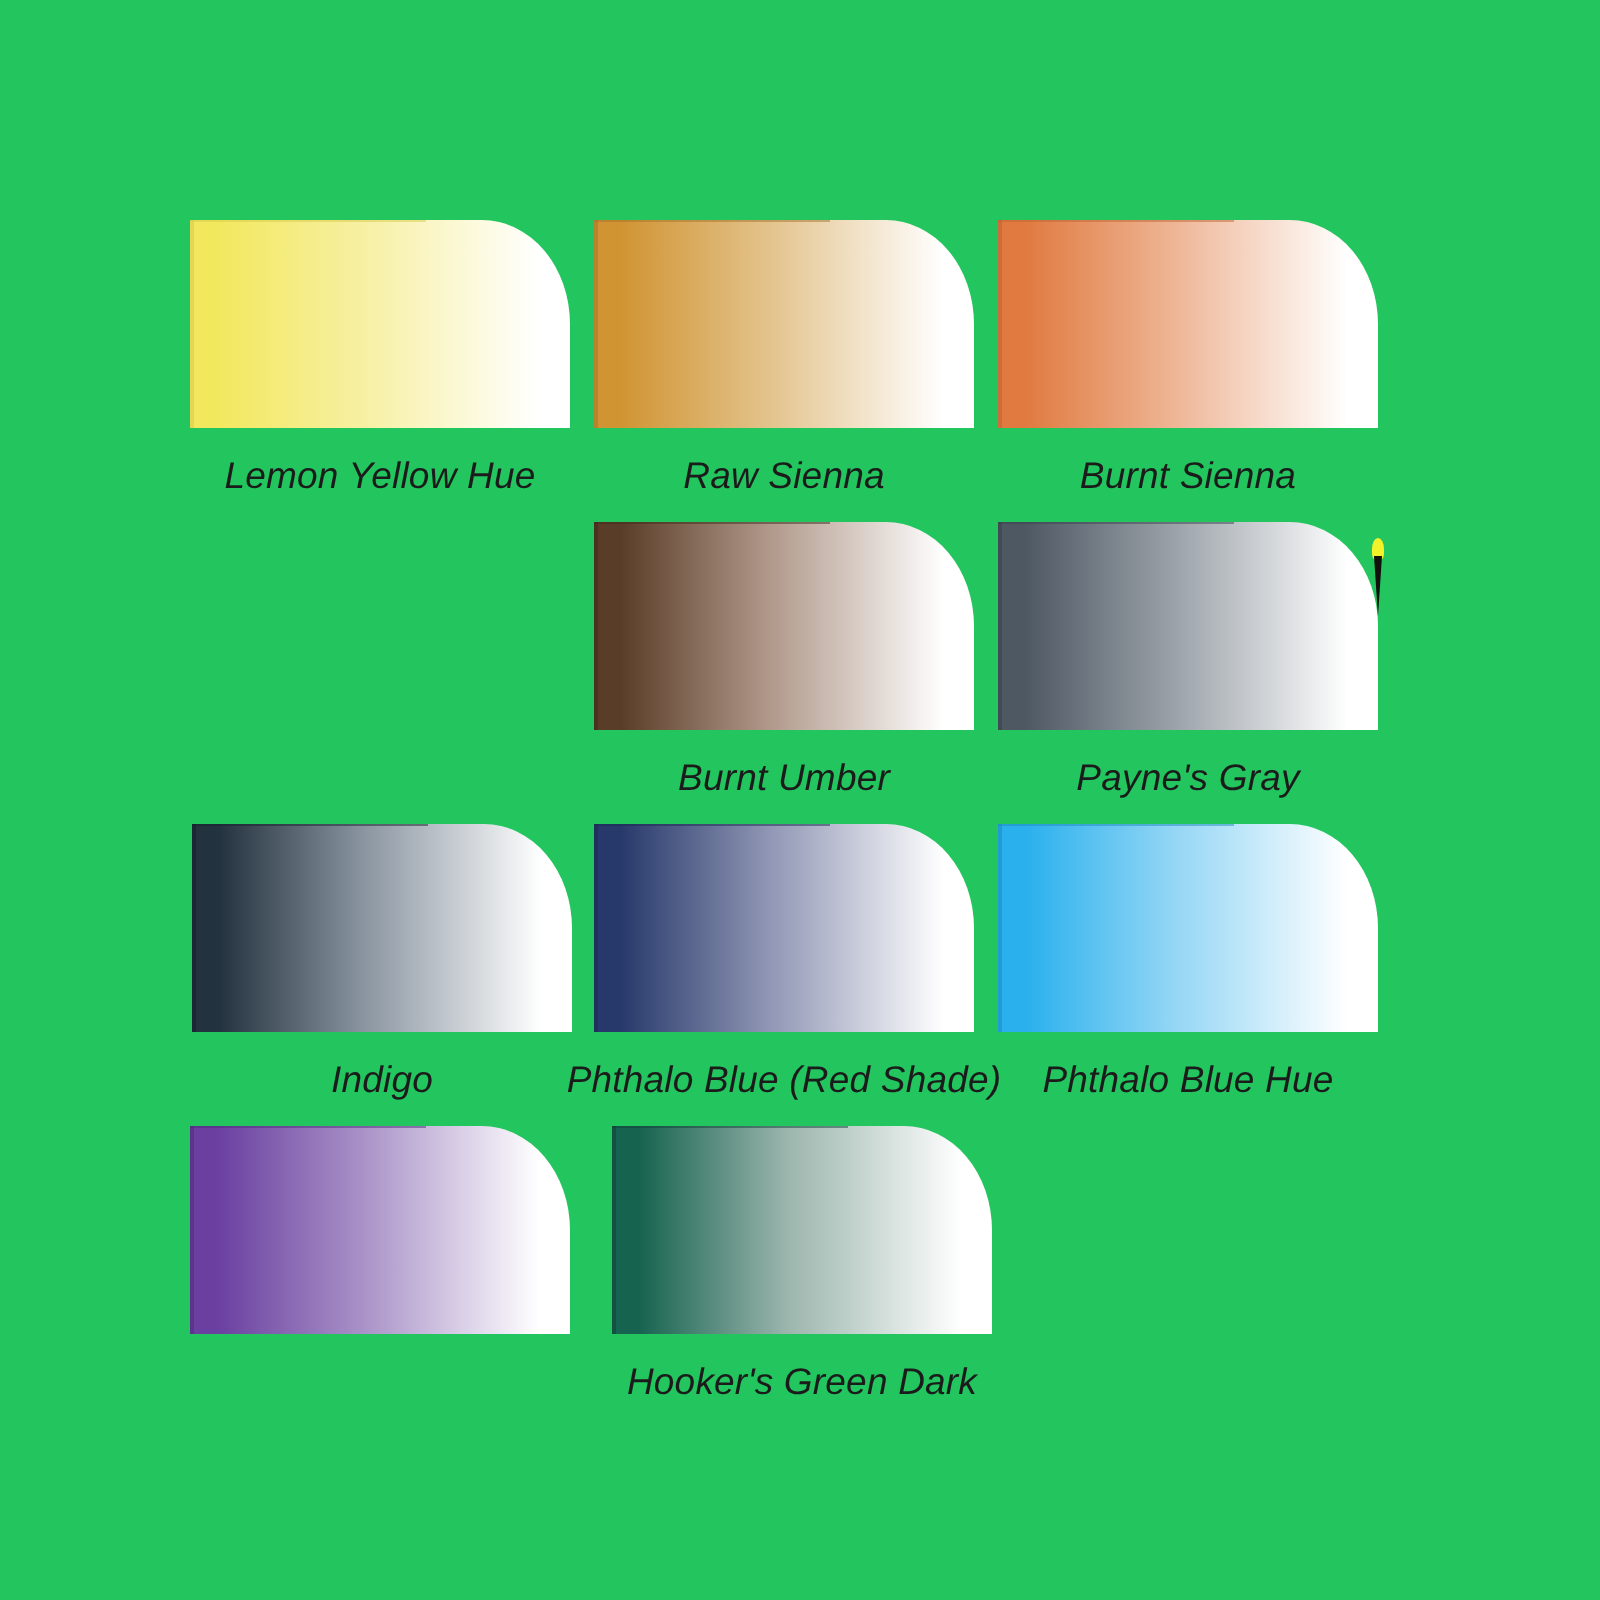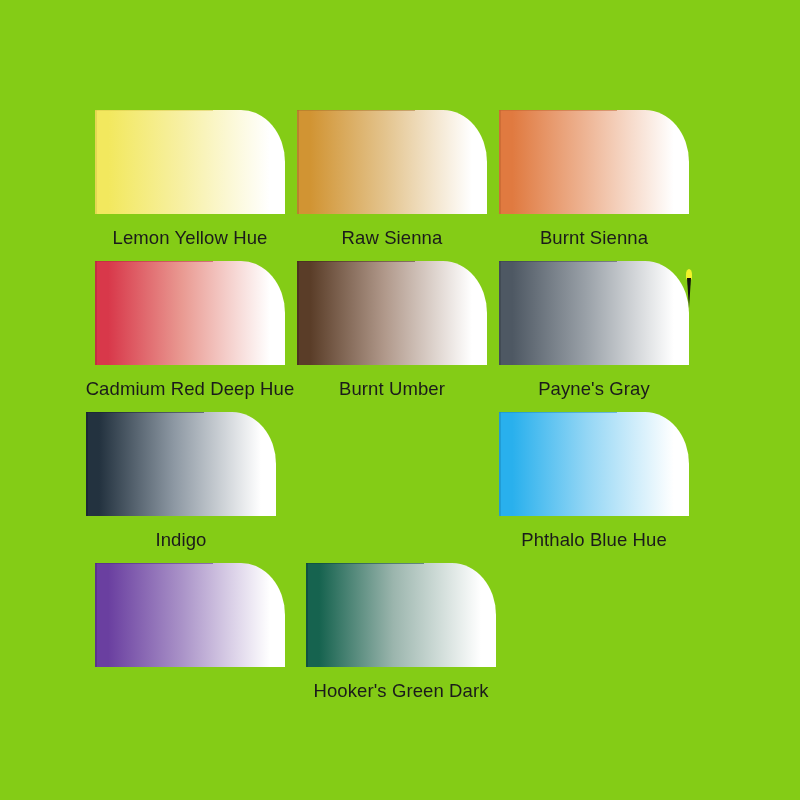--- a/index.html
+++ b/index.html
@@ -4,23 +4,24 @@
 <style>
   html, body {
     margin: 0;
     padding: 0;
     background: #ffffff;
   }
   #page {
     position: relative;
     width: 800px;
     height: 800px;
-    background: #84cc16;
+    background: #22c55e;
     overflow: hidden;
     font-family: "Liberation Sans", sans-serif;
+    font-style: italic;
   }
   .grid {
     position: absolute;
     left: 0;
     top: 0;
     width: 800px;
     height: 800px;
   }
   .cell {
     position: absolute;
@@ -120,59 +121,59 @@
       <div class="cell" style="left: 479px; top: 110px;">
         <div class="swatch-wrap">
           <div class="swatch" style="left: 20px; width: 190px; height: 104px;">
             <div class="swatch-fill" style="background: linear-gradient(to right, rgb(224, 122, 64) 0%, rgb(224, 122, 64) 7%, rgb(238, 181, 149) 46%, rgb(255, 255, 255) 92%, rgb(255, 255, 255) 100%);"></div>
             <div class="swatch-edge" style="background: rgb(192, 99, 47);"></div>
             <div class="swatch-top-edge" style="background: rgb(192, 99, 47);"></div>
           </div>
         </div>
         <div class="label">Burnt Sienna</div>
       </div>
-      <div class="cell" style="left: 75px; top: 261px;">
-        <div class="swatch-wrap">
-          <div class="swatch" style="left: 20px; width: 190px; height: 104px;">
-            <div class="swatch-fill" style="background: linear-gradient(to right, rgb(216, 56, 74) 0%, rgb(216, 56, 74) 7%, rgb(233, 154, 146) 46%, rgb(255, 255, 255) 92%, rgb(255, 255, 255) 100%);"></div>
-            <div class="swatch-edge" style="background: rgb(179, 42, 60);"></div>
-            <div class="swatch-top-edge" style="background: rgb(179, 42, 60);"></div>
-          </div>
-        </div>
-        <div class="label">Cadmium Red Deep Hue</div>
-      </div>
       <div class="cell" style="left: 277px; top: 261px;">
         <div class="swatch-wrap">
           <div class="swatch" style="left: 20px; width: 190px; height: 104px;">
             <div class="swatch-fill" style="background: linear-gradient(to right, rgb(90, 61, 40) 0%, rgb(90, 61, 40) 7%, rgb(176, 152, 138) 46%, rgb(255, 255, 255) 92%, rgb(255, 255, 255) 100%);"></div>
             <div class="swatch-edge" style="background: rgb(64, 42, 26);"></div>
             <div class="swatch-top-edge" style="background: rgb(64, 42, 26);"></div>
           </div>
         </div>
         <div class="label">Burnt Umber</div>
       </div>
       <div class="cell" style="left: 479px; top: 261px;">
         <div class="swatch-wrap">
           <div class="swatch" style="left: 20px; width: 190px; height: 104px;">
             <div class="swatch-fill" style="background: linear-gradient(to right, rgb(78, 88, 99) 0%, rgb(78, 88, 99) 7%, rgb(154, 161, 168) 46%, rgb(255, 255, 255) 92%, rgb(255, 255, 255) 100%);"></div>
             <div class="swatch-edge" style="background: rgb(56, 65, 75);"></div>
             <div class="swatch-top-edge" style="background: rgb(56, 65, 75);"></div>
           </div>
         </div>
         <div class="label">Payne's Gray</div>
       </div>
-      <div class="cell" style="left: 66px; top: 412px;">
+      <div class="cell" style="left: 76px; top: 412px;">
         <div class="swatch-wrap">
           <div class="swatch" style="left: 20px; width: 190px; height: 104px;">
             <div class="swatch-fill" style="background: linear-gradient(to right, rgb(35, 50, 63) 0%, rgb(35, 50, 63) 7%, rgb(140, 151, 162) 46%, rgb(255, 255, 255) 92%, rgb(255, 255, 255) 100%);"></div>
             <div class="swatch-edge" style="background: rgb(22, 33, 43);"></div>
             <div class="swatch-top-edge" style="background: rgb(22, 33, 43);"></div>
           </div>
         </div>
         <div class="label">Indigo</div>
+      </div>
+      <div class="cell" style="left: 277px; top: 412px;">
+        <div class="swatch-wrap">
+          <div class="swatch" style="left: 20px; width: 190px; height: 104px;">
+            <div class="swatch-fill" style="background: linear-gradient(to right, rgb(39, 57, 107) 0%, rgb(39, 57, 107) 7%, rgb(144, 150, 180) 46%, rgb(255, 255, 255) 92%, rgb(255, 255, 255) 100%);"></div>
+            <div class="swatch-edge" style="background: rgb(26, 41, 80);"></div>
+            <div class="swatch-top-edge" style="background: rgb(26, 41, 80);"></div>
+          </div>
+        </div>
+        <div class="label">Phthalo Blue (Red Shade)</div>
       </div>
       <div class="cell" style="left: 479px; top: 412px;">
         <div class="swatch-wrap">
           <div class="swatch" style="left: 20px; width: 190px; height: 104px;">
             <div class="swatch-fill" style="background: linear-gradient(to right, rgb(41, 176, 237) 0%, rgb(41, 176, 237) 7%, rgb(147, 214, 245) 46%, rgb(255, 255, 255) 92%, rgb(255, 255, 255) 100%);"></div>
             <div class="swatch-edge" style="background: rgb(30, 140, 192);"></div>
             <div class="swatch-top-edge" style="background: rgb(30, 140, 192);"></div>
           </div>
         </div>
         <div class="label">Phthalo Blue Hue</div>

